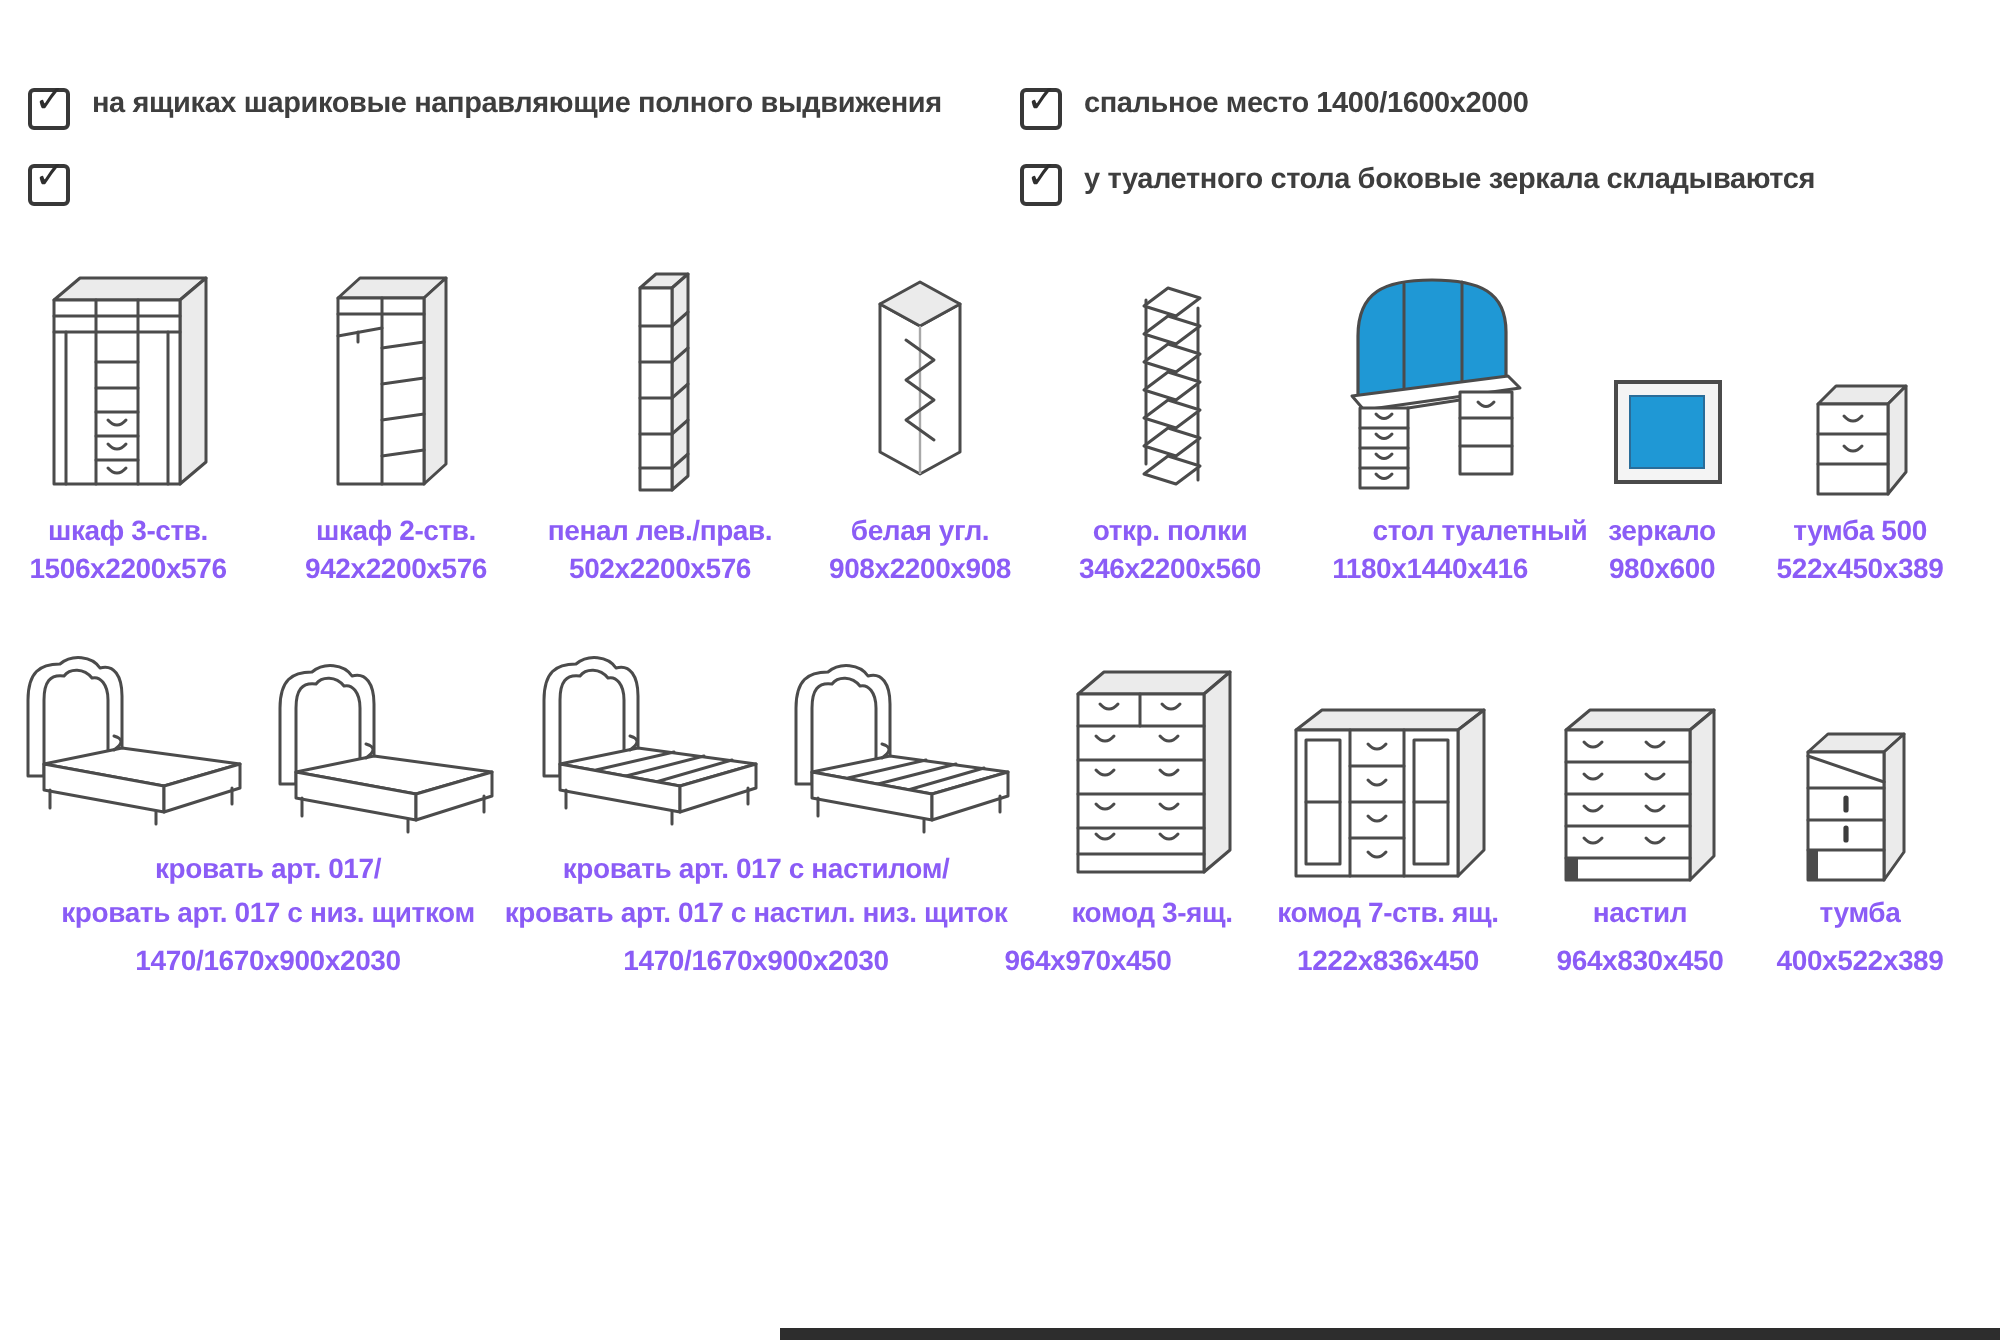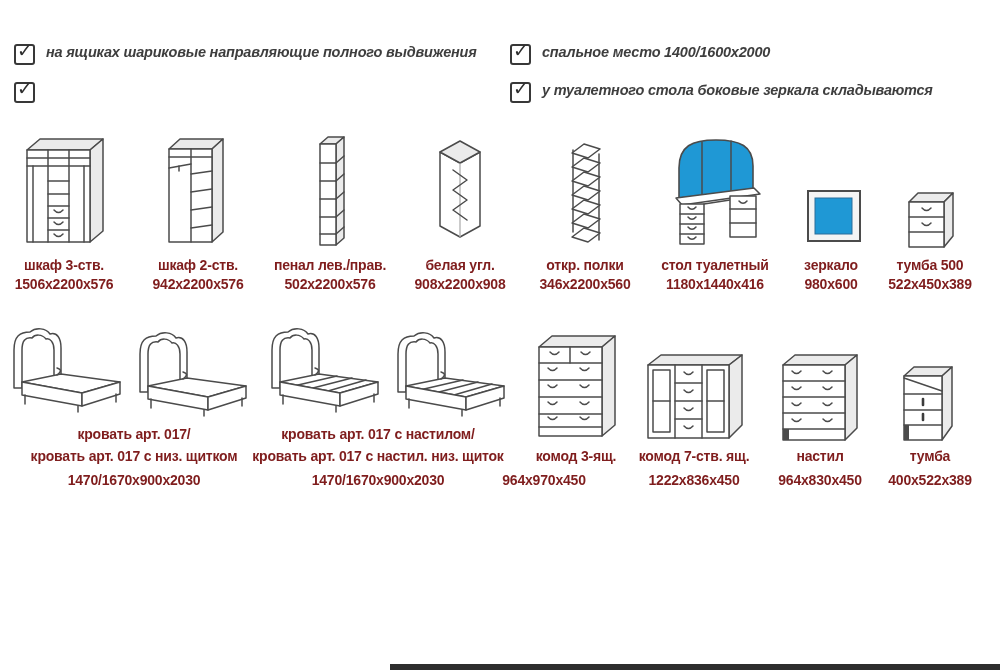--- a/index.html
+++ b/index.html
@@ -4,24 +4,24 @@
 <style>
   html,body{margin:0;padding:0;}
   body{width:1000px;height:670px;position:relative;background:#ffffff;overflow:hidden;
        font-family:"Liberation Sans","DejaVu Sans",sans-serif;color:#3e3e3e;}
   .abs{position:absolute;}
   
   .check-item{position:absolute;display:flex;align-items:flex-start;gap:11px;}
   .cbx{width:17px;height:17px;border:2.2px solid #383838;border-radius:3px;position:relative;
        flex:0 0 auto;background:#fff;}
   .cbx span{position:absolute;left:1px;top:-7px;font-size:19px;font-weight:700;color:#2e2e2e;}
-  .ctext{font-size:14.5px;font-weight:700;letter-spacing:-0.2px;line-height:17px;white-space:nowrap;font-style:italic;}
+  .ctext{font-size:14.5px;font-weight:700;letter-spacing:-0.2px;line-height:17px;white-space:nowrap;}
   
   .lbl{position:absolute;transform:translateX(-50%);white-space:nowrap;text-align:center;
-       font-size:14px;font-weight:700;letter-spacing:-0.2px;color:#7f1d1d;}
+       font-size:14px;font-weight:700;letter-spacing:-0.2px;color:#8b5cf6;}
   
   .s{fill:none;stroke:#4b4b4b;stroke-width:1.5;stroke-linecap:round;stroke-linejoin:round;}
   .sl{fill:none;stroke:#a8a8a8;stroke-width:1.2;}
   .sh{stroke:#3c3c3c;stroke-width:2.6;stroke-linecap:round;}
   .fw{fill:#ffffff;stroke:#4b4b4b;stroke-width:1.5;stroke-linejoin:round;}
   .fs{fill:#ebebeb;stroke:#4b4b4b;stroke-width:1.5;stroke-linejoin:round;}
   .fb{fill:#1f98d5;stroke:#4b4b4b;stroke-width:1.6;stroke-linejoin:round;}
   .fd{fill:#4b4b4b;stroke:none;}
   .frame{fill:#f4f4f4;stroke:#4b4b4b;stroke-width:2;}
   .bottom-bar{position:absolute;left:390px;top:664px;width:610px;height:6px;background:#2d2d2d;}
@@ -160,21 +160,21 @@
 <div class="lbl" style="left:64px;top:257px">шкаф 3-ств.</div>
 <div class="lbl" style="left:64px;top:276px">1506x2200x576</div>
 <div class="lbl" style="left:198px;top:257px">шкаф 2-ств.</div>
 <div class="lbl" style="left:198px;top:276px">942x2200x576</div>
 <div class="lbl" style="left:330px;top:257px">пенал лев./прав.</div>
 <div class="lbl" style="left:330px;top:276px">502x2200x576</div>
 <div class="lbl" style="left:460px;top:257px">белая угл.</div>
 <div class="lbl" style="left:460px;top:276px">908x2200x908</div>
 <div class="lbl" style="left:585px;top:257px">откр. полки</div>
 <div class="lbl" style="left:585px;top:276px">346x2200x560</div>
-<div class="lbl" style="left:715px;top:257px">стол туалетный</div>
+<div class="lbl" style="left:740px;top:257px">стол туалетный</div>
 <div class="lbl" style="left:715px;top:276px">1180x1440x416</div>
 <div class="lbl" style="left:831px;top:257px">зеркало</div>
 <div class="lbl" style="left:831px;top:276px">980x600</div>
 <div class="lbl" style="left:930px;top:257px">тумба 500</div>
 <div class="lbl" style="left:930px;top:276px">522x450x389</div>
 
 <svg class="abs" style="left:8px;top:326px" width="120" height="90" viewBox="0 0 120 90">
   <path class="fw" d="M6 62 L6 24 C6 10 12 6 22 6 C28 1 38 2 42 8 C49 6 53 12 53 22 L53 52 L46 54 L46 24 C46 16 42 12 38 13 C34 8 27 8 24 12 C17 11 14 15 14 24 L14 62 Z"></path>
   <polygon class="fw" points="14,56 53,48 112,56 74,67"></polygon>
   <polygon class="fw" points="14,56 74,67 74,80 14,69"></polygon>

